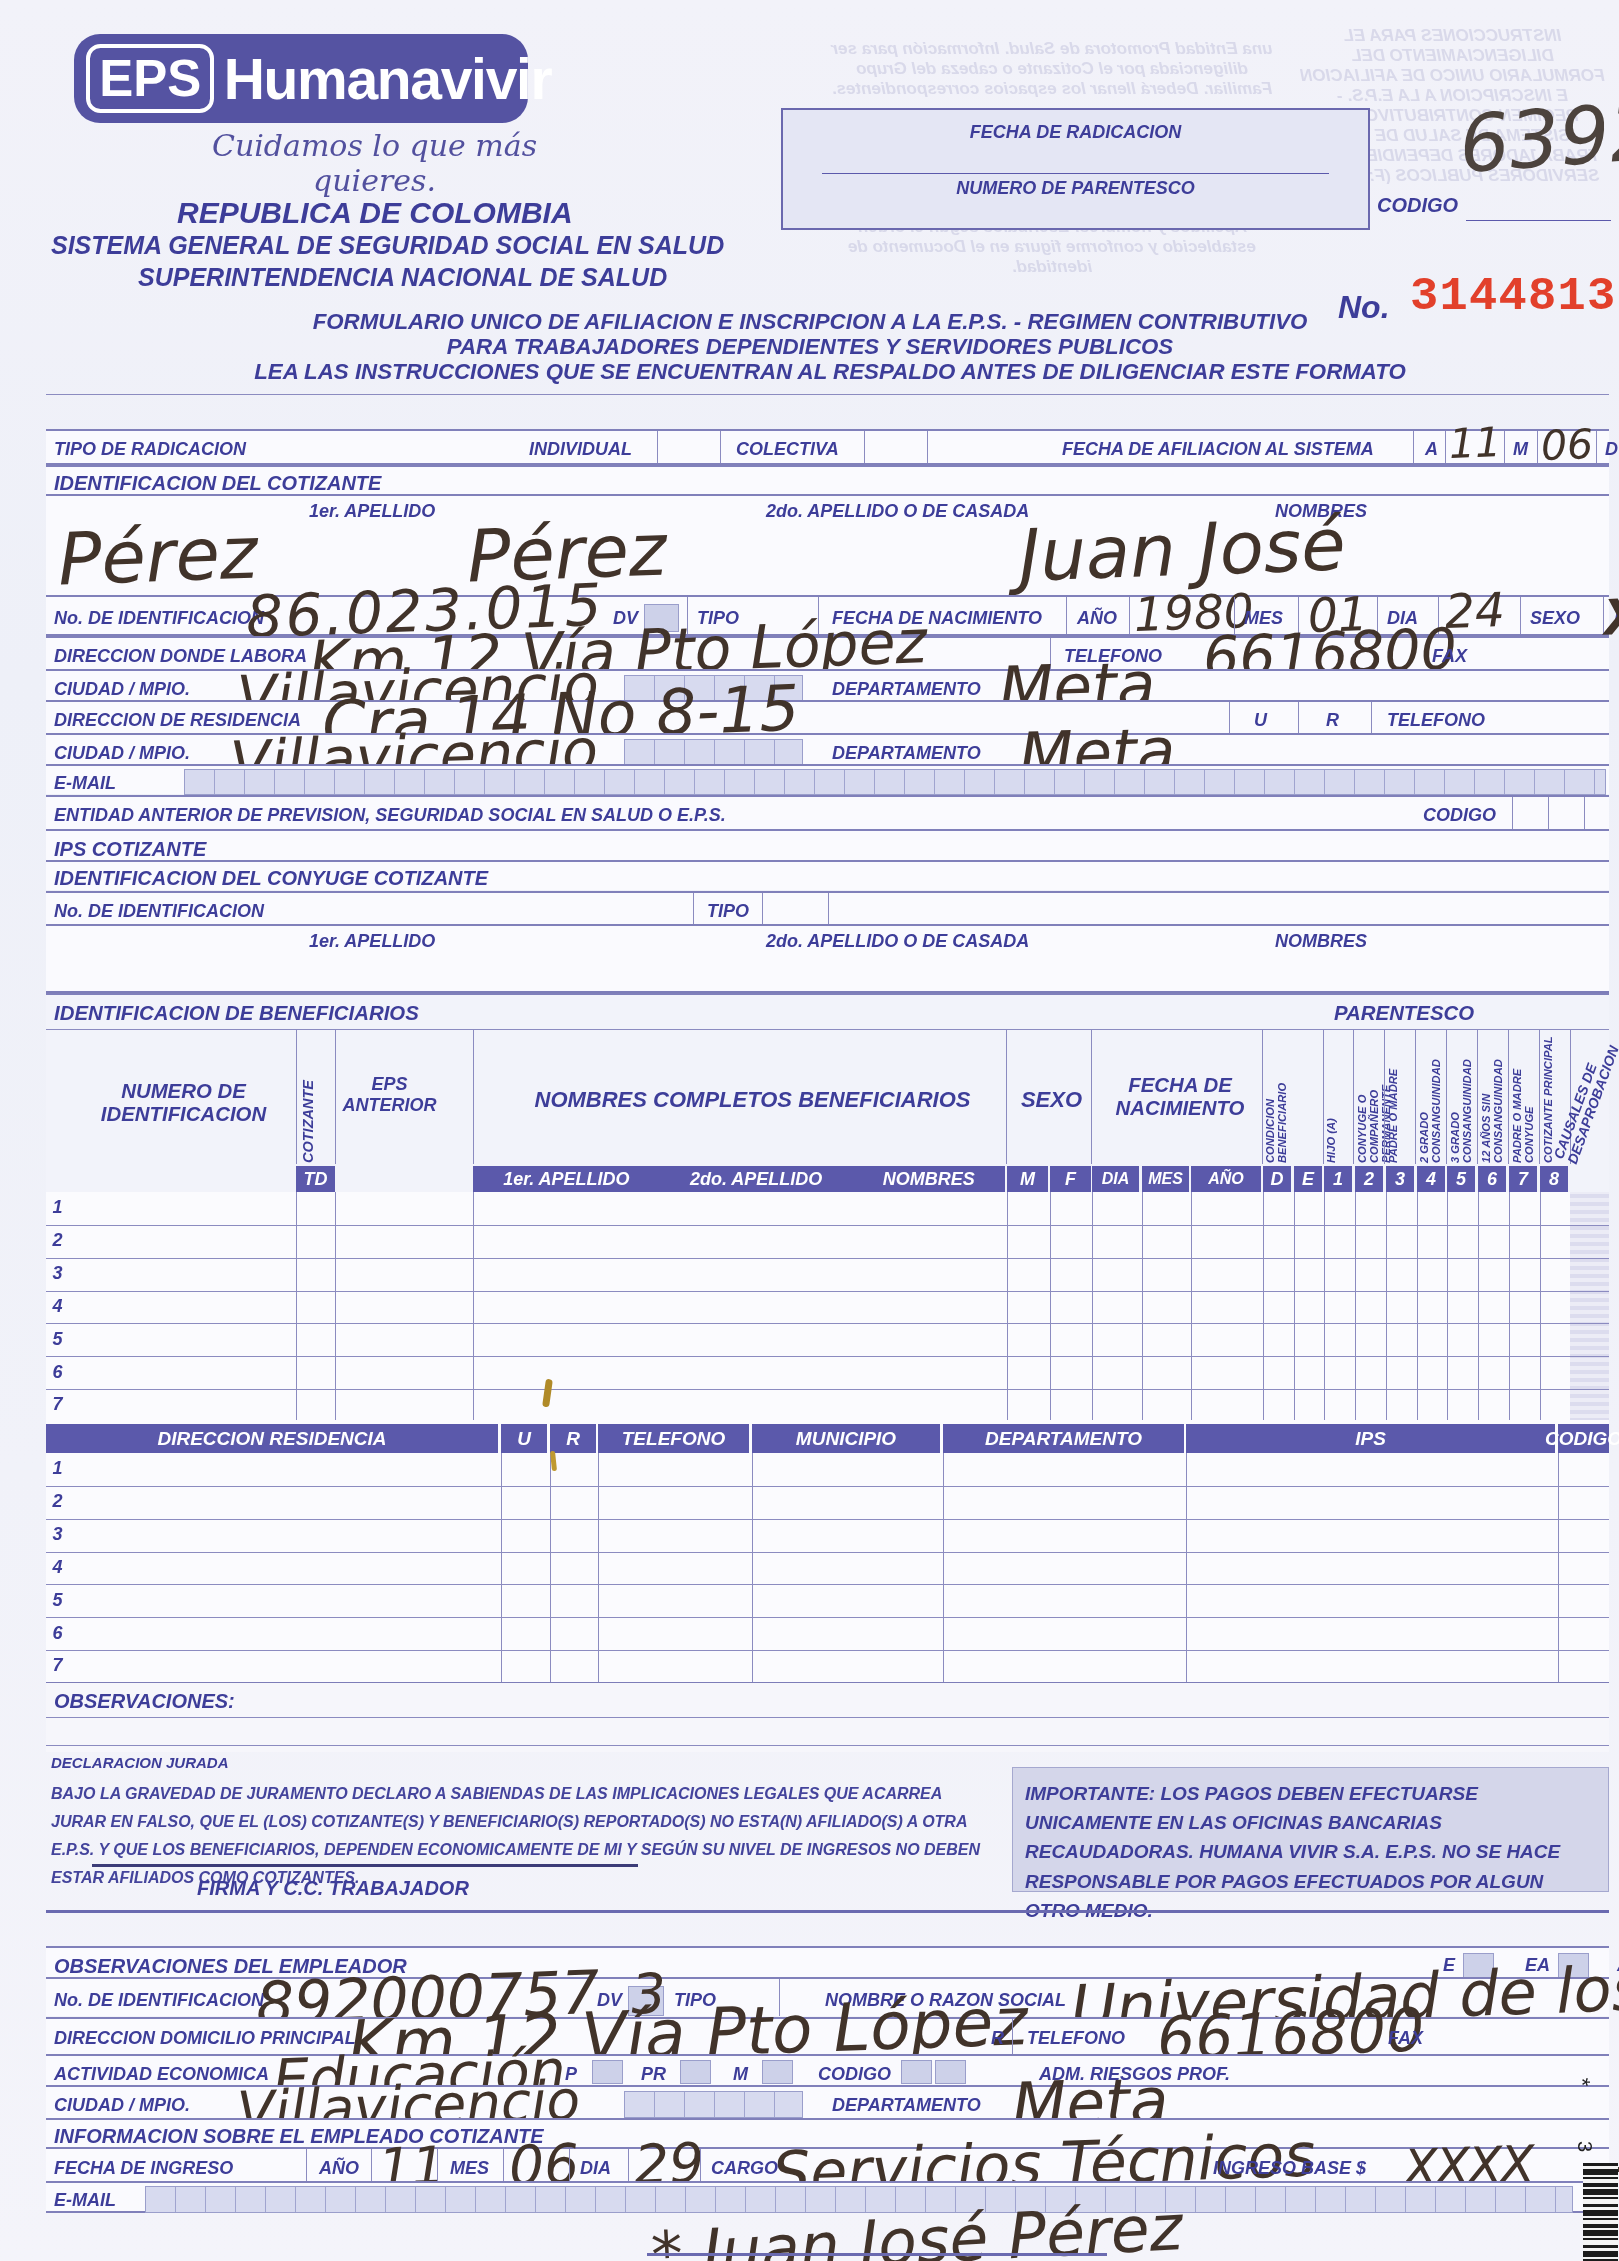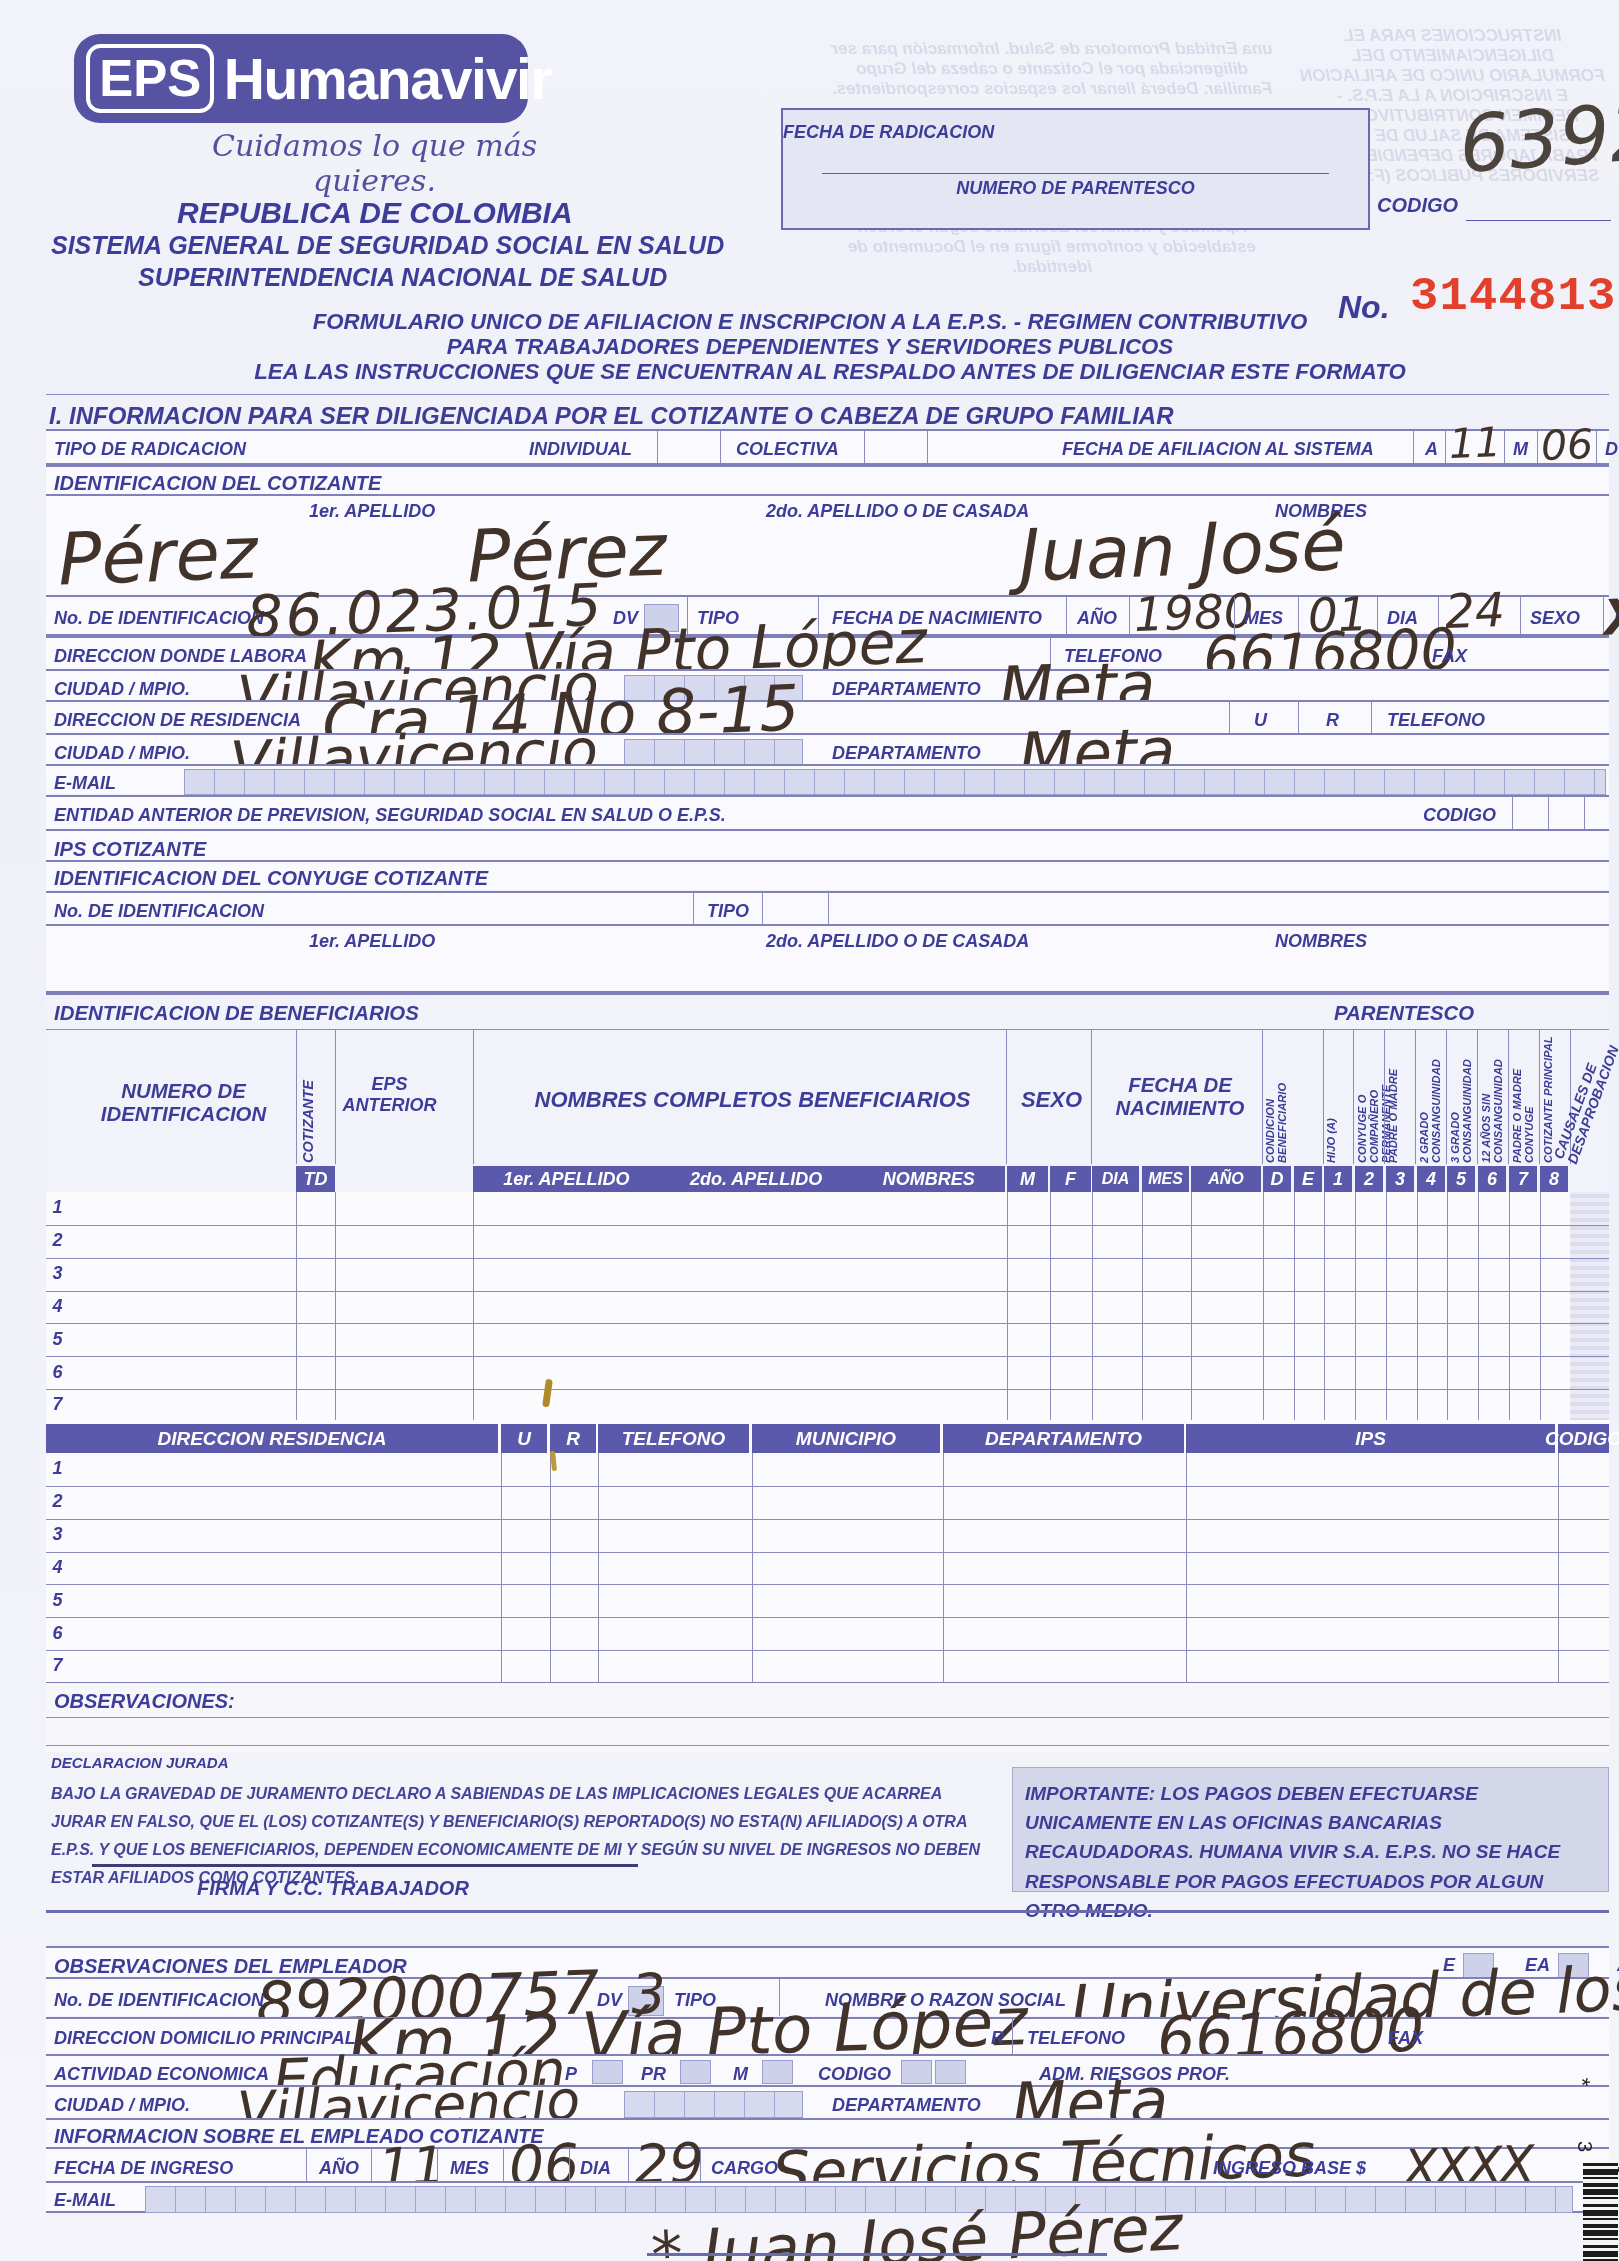--- a/index.html
+++ b/index.html
@@ -31,39 +31,38 @@
   <div class="bleed" style="right:20px;top:1459px;width:283px;font-size:17px;">Ningún residente en el Territorio Nacional independientemente de su condición de afiliado podrá estar afiliado simultáneamente a más de una Entidad Promotora.</div>
   <div class="bleed" style="left:99px;top:1282px;width:329px;font-size:17px;">La veracidad de la información contenida en el formulario F:IRC001 es responsabilidad de quien la consigna.</div>
 
   <div style="position:absolute;left:74px;top:34px;width:454px;height:89px;background:#5553a2;border-radius:26px;display:flex;align-items:center;">
     <span style="margin-left:12px;border:4px solid #ffffff;border-radius:14.5px;padding:1.3px 9.2px;color:#ffffff;font-weight:bold;font-size:51px;font-family:'Liberation Sans',sans-serif;">EPS</span>
     <span style="margin-left:9.2px;color:#ffffff;font-weight:bold;font-size:57px;letter-spacing:-1.3px;">Humanavivir</span>
   </div>
   <div style="position:absolute;left:164px;top:128px;width:421px;text-align:center;font-family:'DejaVu Serif',serif;font-style:italic;font-size:30px;color:#52509e;">Cuidamos lo que más quieres.</div>
 
   <div style="position:absolute;left:781px;top:108px;width:585px;height:118px;border:2px solid #6a68ae;background:#e4e6f4;">
-    <div class="lbl" style="left:0;right:0;top:12px;text-align:left;position:absolute;">FECHA DE RADICACION</div>
+    <div class="lbl" style="left:0;right:0;top:12px;text-align:center;position:absolute;">FECHA DE RADICACION</div>
     <div class="hline" style="left:39px;right:39px;top:63px;background:#5b59ab;"></div>
     <div class="lbl" style="left:0;right:0;top:68px;text-align:center;position:absolute;">NUMERO DE PARENTESCO</div>
   </div>
   <div class="lbl" style="left:1377px;top:194px;font-size:20px;">CODIGO</div>
   <div class="hline" style="left:1466px;width:145px;top:220px;background:#5b59ab;"></div>
   <div class="hw" style="left:1459px;top:92px;font-size:79px;transform:rotate(-4deg);color:#4c433d;">6392</div>
   <div class="lbl" style="left:1338px;top:289px;font-size:32px;">No.</div>
   <div class="stamp" style="position:absolute;left:1410px;top:270px;font-size:47px;font-weight:bold;color:#e2402b;letter-spacing:1.3px;">3144813</div>
 
   <div class="sec-title" style="left:177px;top:196px;font-size:30px;">REPUBLICA DE COLOMBIA</div>
   <div class="sec-title" style="left:138px;top:263px;font-size:25px;">SUPERINTENDENCIA NACIONAL DE SALUD</div>
   <div class="sec-title" style="left:51px;top:231px;font-size:25px;">SISTEMA GENERAL DE SEGURIDAD SOCIAL EN SALUD</div>
   <div class="sec-title" style="left:0;width:1620px;top:309px;text-align:center;font-size:22.3px;">FORMULARIO UNICO DE AFILIACION E INSCRIPCION A LA E.P.S. - REGIMEN CONTRIBUTIVO</div>
   <div class="sec-title" style="left:0;width:1620px;top:334px;text-align:center;font-size:22.3px;">PARA TRABAJADORES DEPENDIENTES Y SERVIDORES PUBLICOS</div>
   <div class="sec-title" style="left:0;width:1620px;top:359px;text-align:center;font-size:22.3px;margin-left:20px;">LEA LAS INSTRUCCIONES QUE SE ENCUENTRAN AL RESPALDO ANTES DE DILIGENCIAR ESTE FORMATO</div>
 
   <div class="hline" style="left:46px;width:1563px;top:394px;"></div>
-  <div class="sec-title" style="left:49px;top:402px;">I. INFORMACION PARA SER DILIGENCIADA POR EL COTIZANTE O CABEZA DE GRUPO FAMILIAR</div>
 
   <div class="row" style="top:429px;height:36px;border-bottom:2px solid #8080ba;">
     <span class="lbl" style="left:8px;top:8px;">TIPO DE RADICACION</span>
     <span class="lbl" style="left:483px;top:8px;">INDIVIDUAL</span>
     <div class="vline" style="left:611px;"></div>
       <div class="vline" style="left:674px;"></div>
     <span class="lbl" style="left:690px;top:8px;">COLECTIVA</span>
     <div class="vline" style="left:818px;"></div>
       <div class="vline" style="left:881px;"></div>
     <span class="lbl" style="left:1016px;top:8px;">FECHA DE AFILIACION AL SISTEMA</span>

